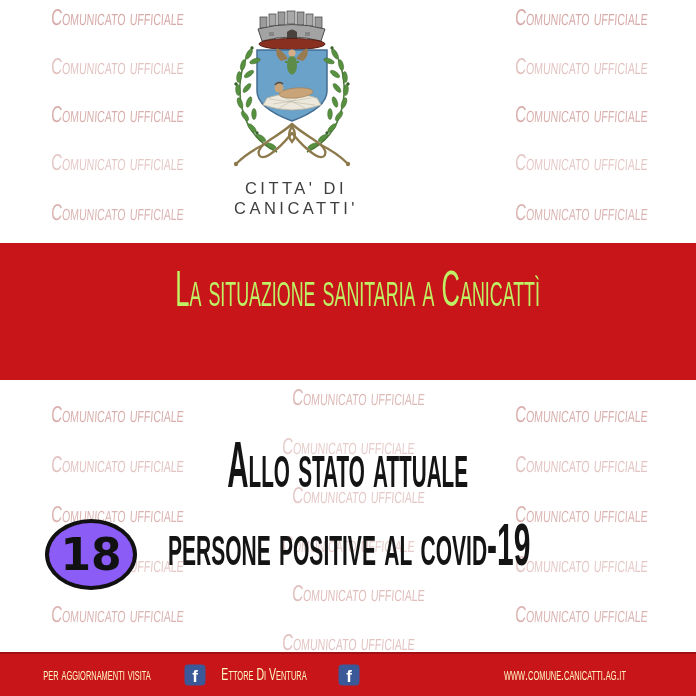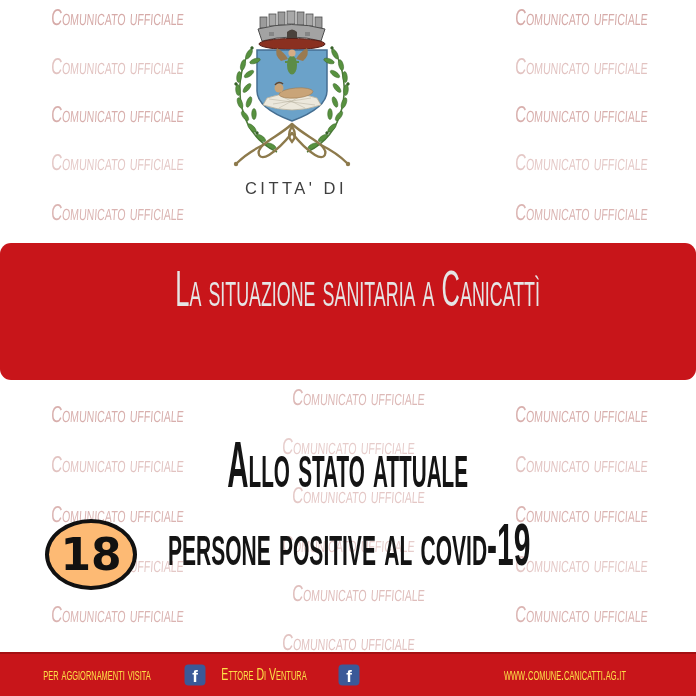--- a/index.html
+++ b/index.html
@@ -22,52 +22,52 @@
     letter-spacing:3.5px;font-weight:400;
   }
   
   .hand{
     display:inline-block;font-variant:small-caps;white-space:nowrap;
     transform-origin:center center;
   }
   
   .banner{
     position:absolute;left:0;top:243px;width:696px;height:137px;
-    background:#c8151a;text-align:center;color:#e5e5e5;border-radius:11px;
+    background:#c8151a;text-align:center;color:#bef264;
   }
   .banner-title{margin-top:20px;font-size:50px;line-height:52px;}
   .banner-title .hand{transform:scaleX(0.51);}
   .banner-subtitle{margin-top:6px;font-size:34px;line-height:36px;}
   .banner-subtitle .hand{transform:scaleX(0.53);}
   
   .heading{
     position:absolute;left:0;top:432px;width:696px;text-align:center;
     color:#141414;font-size:64px;line-height:66px;font-weight:700;
   }
   .heading .hand{transform:scaleX(0.46);}
   .count-badge{
     position:absolute;left:45px;top:519px;width:92px;height:71px;
-    background:#fdba74;border:4px solid #111111;border-radius:50%;
+    background:#8b5cf6;border:4px solid #111111;border-radius:50%;
     display:flex;align-items:center;justify-content:center;box-sizing:border-box;
   }
   .count-badge span{
     font-family:"DejaVu Sans",sans-serif;font-weight:700;font-size:44px;
     color:#111111;line-height:1;
   }
   .subline{
     position:absolute;left:168px;top:514px;color:#141414;
     font-size:60px;line-height:62px;font-weight:700;
   }
   .subline .hand{transform:scaleX(0.50);transform-origin:left center;}
   
   .footer{
     position:absolute;left:0;top:652px;width:696px;height:44px;
     background:#c8151a;border-top:2px solid #a31013;box-sizing:border-box;
   }
-  .f-item{position:absolute;top:50%;transform:translate(-50%,-50%);color:#fde047;}
+  .f-item{position:absolute;top:50%;transform:translate(-50%,-50%);color:#fef9c3;}
   .f-item .hand{font-size:17px;transform:scaleX(0.62);}
   .fb-icon{
     position:absolute;top:50%;transform:translate(-50%,-50%);
     width:21px;height:21px;border-radius:4px;background:#3b5998;
     display:flex;align-items:flex-end;justify-content:center;overflow:hidden;
   }
   .fb-icon span{
     color:#ffffff;font-weight:700;font-size:17px;line-height:19px;
     font-family:"Liberation Sans",sans-serif;
   }
@@ -185,20 +185,21 @@
         <path d="M52,141 C40,147 32,153 26,159"></path>
         <path d="M81,120 C92,130 102,134 110,141 C118,149 114,157 104,151 C96,146 89,139 81,129"></path>
         <path d="M110,141 C122,147 130,153 136,159"></path>
         <path d="M81,122 C77,129 77,134 81,138 C85,134 85,129 81,122"></path>
         <circle cx="25" cy="160" r="2.2" fill="#8d7a4c" stroke="none"></circle>
         <circle cx="137" cy="160" r="2.2" fill="#8d7a4c" stroke="none"></circle>
       </g>
     </svg>
     <div class="city-name">
       <div>CITTA' DI</div>
+      <div>CANICATTI'</div>
     </div>
   </div>
 
   <div class="banner">
     <div class="banner-title">
       <span class="hand">La situazione sanitaria a Canicattì</span>
     </div>
   </div>
 
   <div class="heading">

